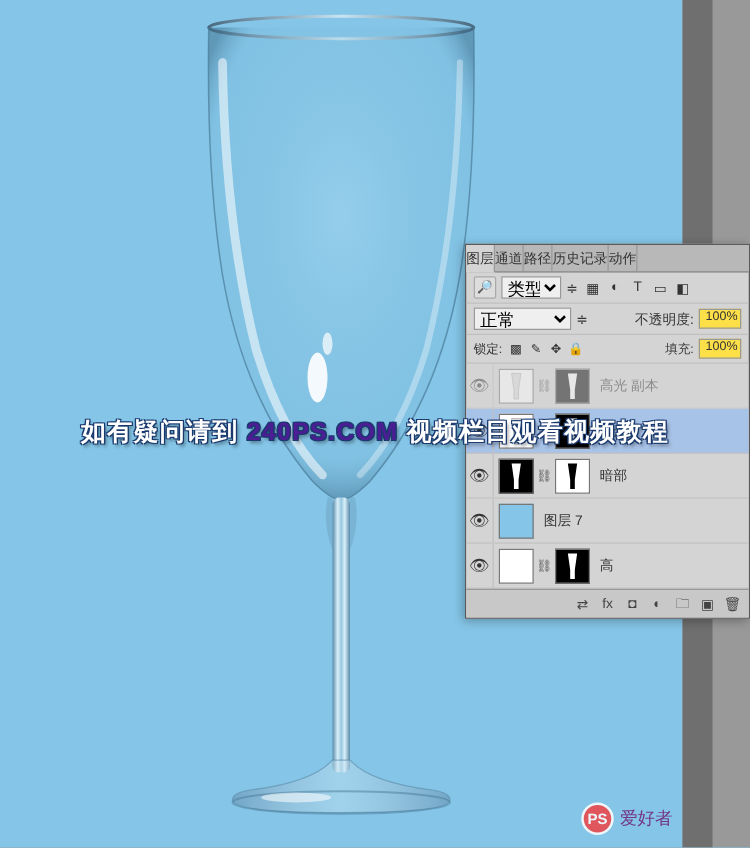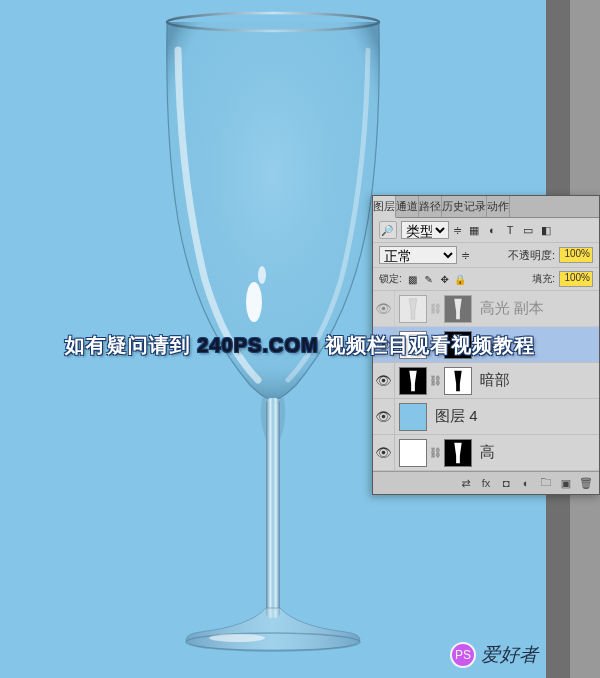--- a/index.html
+++ b/index.html
@@ -26,28 +26,28 @@
 .layer{display:flex;align-items:center;border-bottom:1px solid #bfbfbf;height:36px;background:#d4d4d4}
 .layer.sel{background:#a8c3e8}
 .layer.clip{opacity:.45}
 .vis{width:22px;height:100%;display:flex;align-items:center;justify-content:center;border-right:1px solid #bfbfbf;font-size:13px}
 .thumbwrap{display:flex;align-items:center;gap:2px;padding:0 4px}
 .thumb{width:28px;height:28px;border:1px solid #777;background:#fff;display:flex;align-items:center;justify-content:center;font-size:8px;overflow:hidden}
 .thumb.mask{background:#000;color:#fff}
 .thumb.blue{background:#85c6e8}
 .thumb svg{width:100%;height:100%}
 .link{font-size:10px;color:#555}
-.lname{padding-left:4px;font-size:15px}
+.lname{padding-left:4px;font-size:11px}
 .panel-footer{display:flex;justify-content:flex-end;gap:2px;padding:3px 4px;background:#c8c8c8;border-top:1px solid #999}
 .panel-footer span{width:18px;height:16px;display:inline-flex;align-items:center;justify-content:center;font-size:11px;color:#444}
 .overlay-text{position:absolute;top:332px;left:0;width:100%;text-align:center;font-size:20px;font-weight:bold;color:#fff;text-shadow:-1px -1px 0 #1a3a6e,1px -1px 0 #1a3a6e,-1px 1px 0 #1a3a6e,1px 1px 0 #1a3a6e,2px 2px 3px rgba(0,0,0,.4);letter-spacing:1px}
-.overlay-text .hl{color:#0f172a}
+.overlay-text .hl{color:#4c1d95}
 .watermark{position:absolute;bottom:10px;right:62px;display:flex;align-items:center;gap:5px;opacity:.85}
-.watermark .logo{width:26px;height:26px;border-radius:50%;background:#d946ef;display:flex;align-items:center;justify-content:center;color:#fff;font-weight:normal;font-size:12px;border:2px solid #fff}
-.watermark .wm-text{font-size:19px;color:#0f172a;font-style:italic}
+.watermark .logo{width:26px;height:26px;border-radius:50%;background:#ef4444;display:flex;align-items:center;justify-content:center;color:#fff;font-weight:bold;font-size:12px;border:2px solid #fff}
+.watermark .wm-text{font-size:14px;color:#701a75;}
 </style>
 </head>
 <body>
 
 <div class="canvas-bg">
 <svg viewBox="0 0 546 678">
 <defs>
 <linearGradient id="rim" x1="0" x2="1">
           <stop offset="0" stop-color="#4a6a80"></stop>
           <stop offset=".5" stop-color="#c8e4f2"></stop>
@@ -185,21 +185,21 @@
           </div>
       </div>
       <div class="lname">暗部</div>
     </div>
 
     <div class="layer">
       <div class="vis">👁</div>
       <div class="thumbwrap">
         <div class="thumb blue"></div>
       </div>
-      <div class="lname">图层 4</div>
+      <div class="lname">图层 7</div>
     </div>
 
     <div class="layer">
       <div class="vis">👁</div>
       <div class="thumbwrap">
         <div class="thumb"></div>
         <span class="link">⛓</span>
         <div class="thumb mask">
             <svg viewBox="0 0 28 28">
               <path d="M10 3h8l-2 14v8h-4v-8z" fill="#fff"></path>

